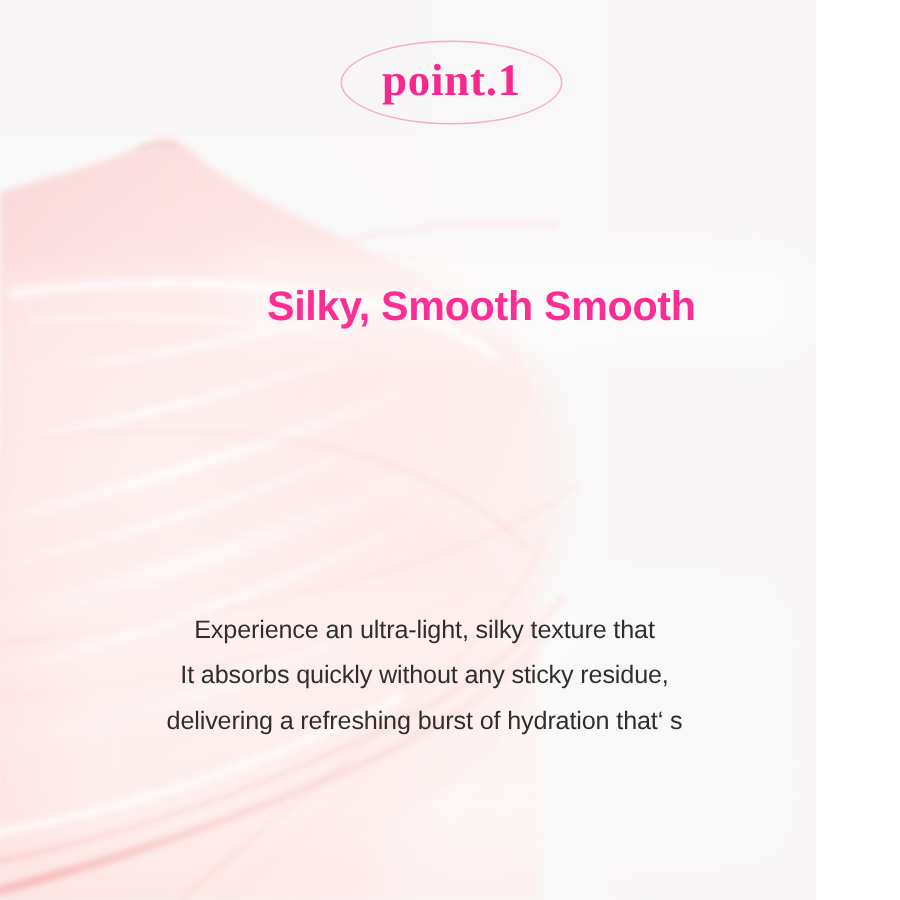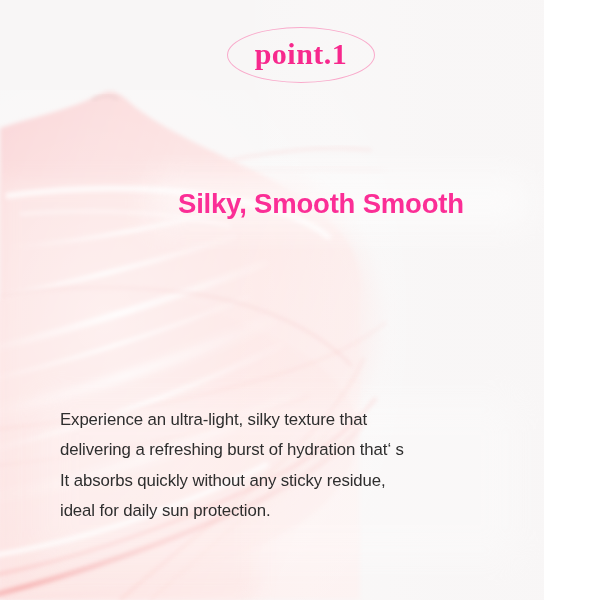--- a/index.html
+++ b/index.html
@@ -62,21 +62,21 @@
     color: #fb2e96;
     white-space: nowrap;
   }
 
   
   .body-copy {
     position: absolute;
     left: 60px;
     top: 405px;
     width: 446px;
-    text-align: left;
+    text-align: center;
     font-size: 16.8px;
     line-height: 30.3px;
     color: #2e2e2e;
     letter-spacing: -0.1px;
   }
   .body-line { display: block; white-space: nowrap; }
 </style>
 </head>
 <body>
 
@@ -202,18 +202,17 @@
   </div>
 
   <div class="point-badge">
     <span class="point-label">point.1</span>
   </div>
 
   <div class="headline">Silky, Smooth Smooth</div>
 
   <div class="body-copy">
     <span class="body-line">Experience an ultra-light, silky texture that</span>
+    <span class="body-line">It absorbs quickly without any sticky residue,</span>
     <span class="body-line">delivering a refreshing burst of hydration that‘ s</span>
-    <span class="body-line">It absorbs quickly without any sticky residue,</span>
-    <span class="body-line">ideal for daily sun protection.</span>
   </div>
 
 </div>
 
 </body></html>

